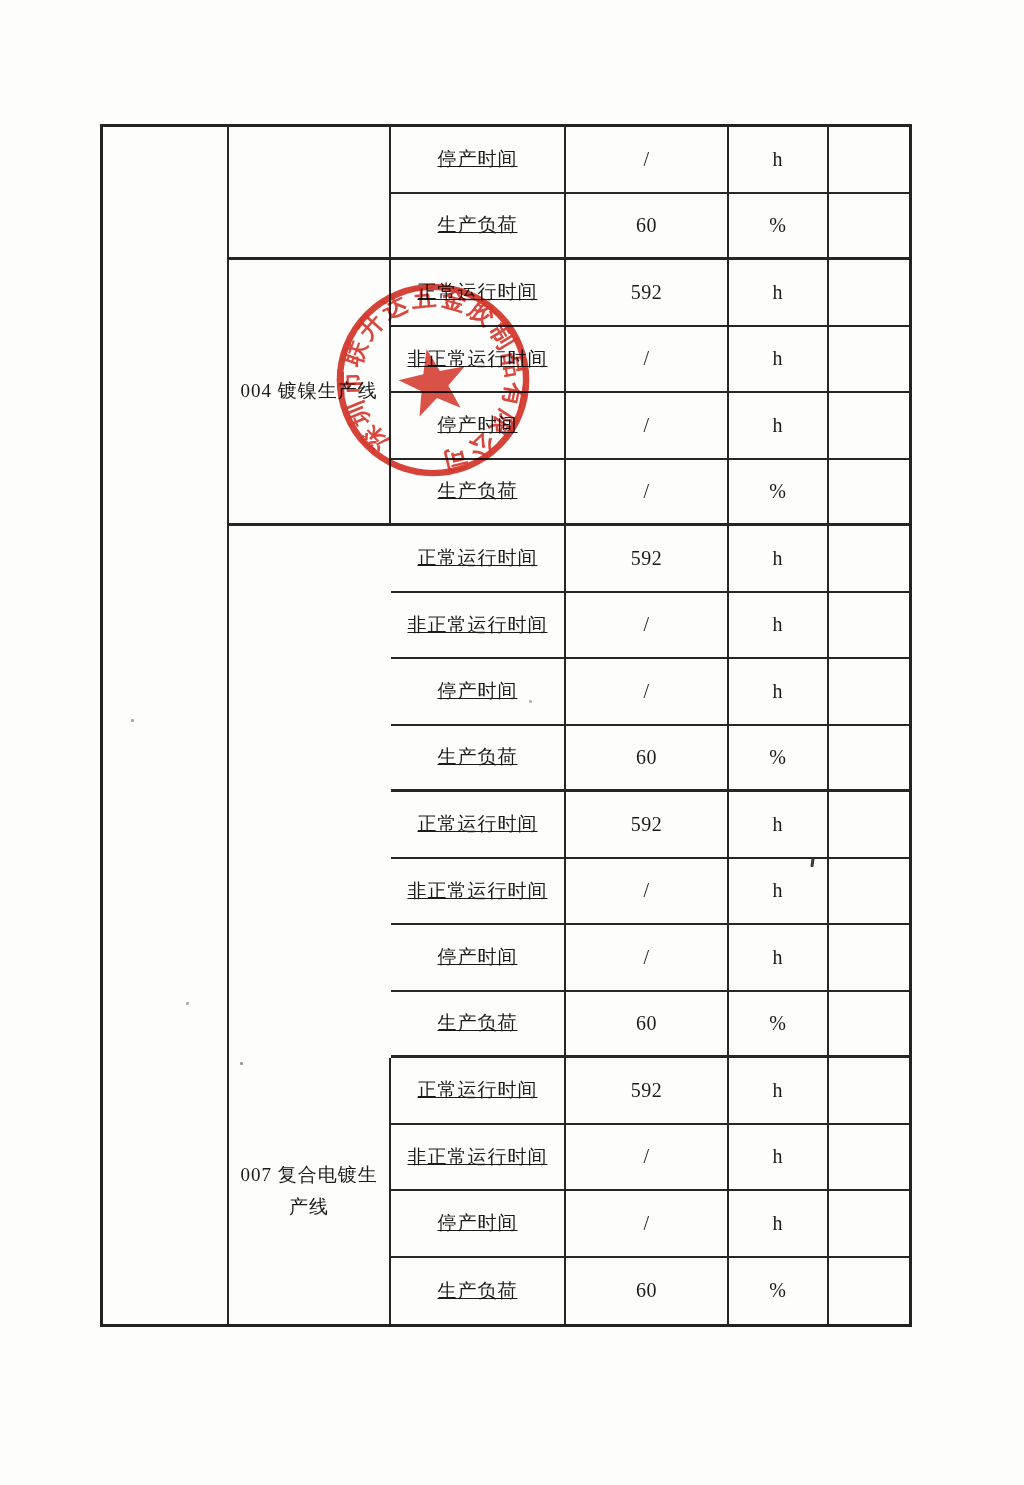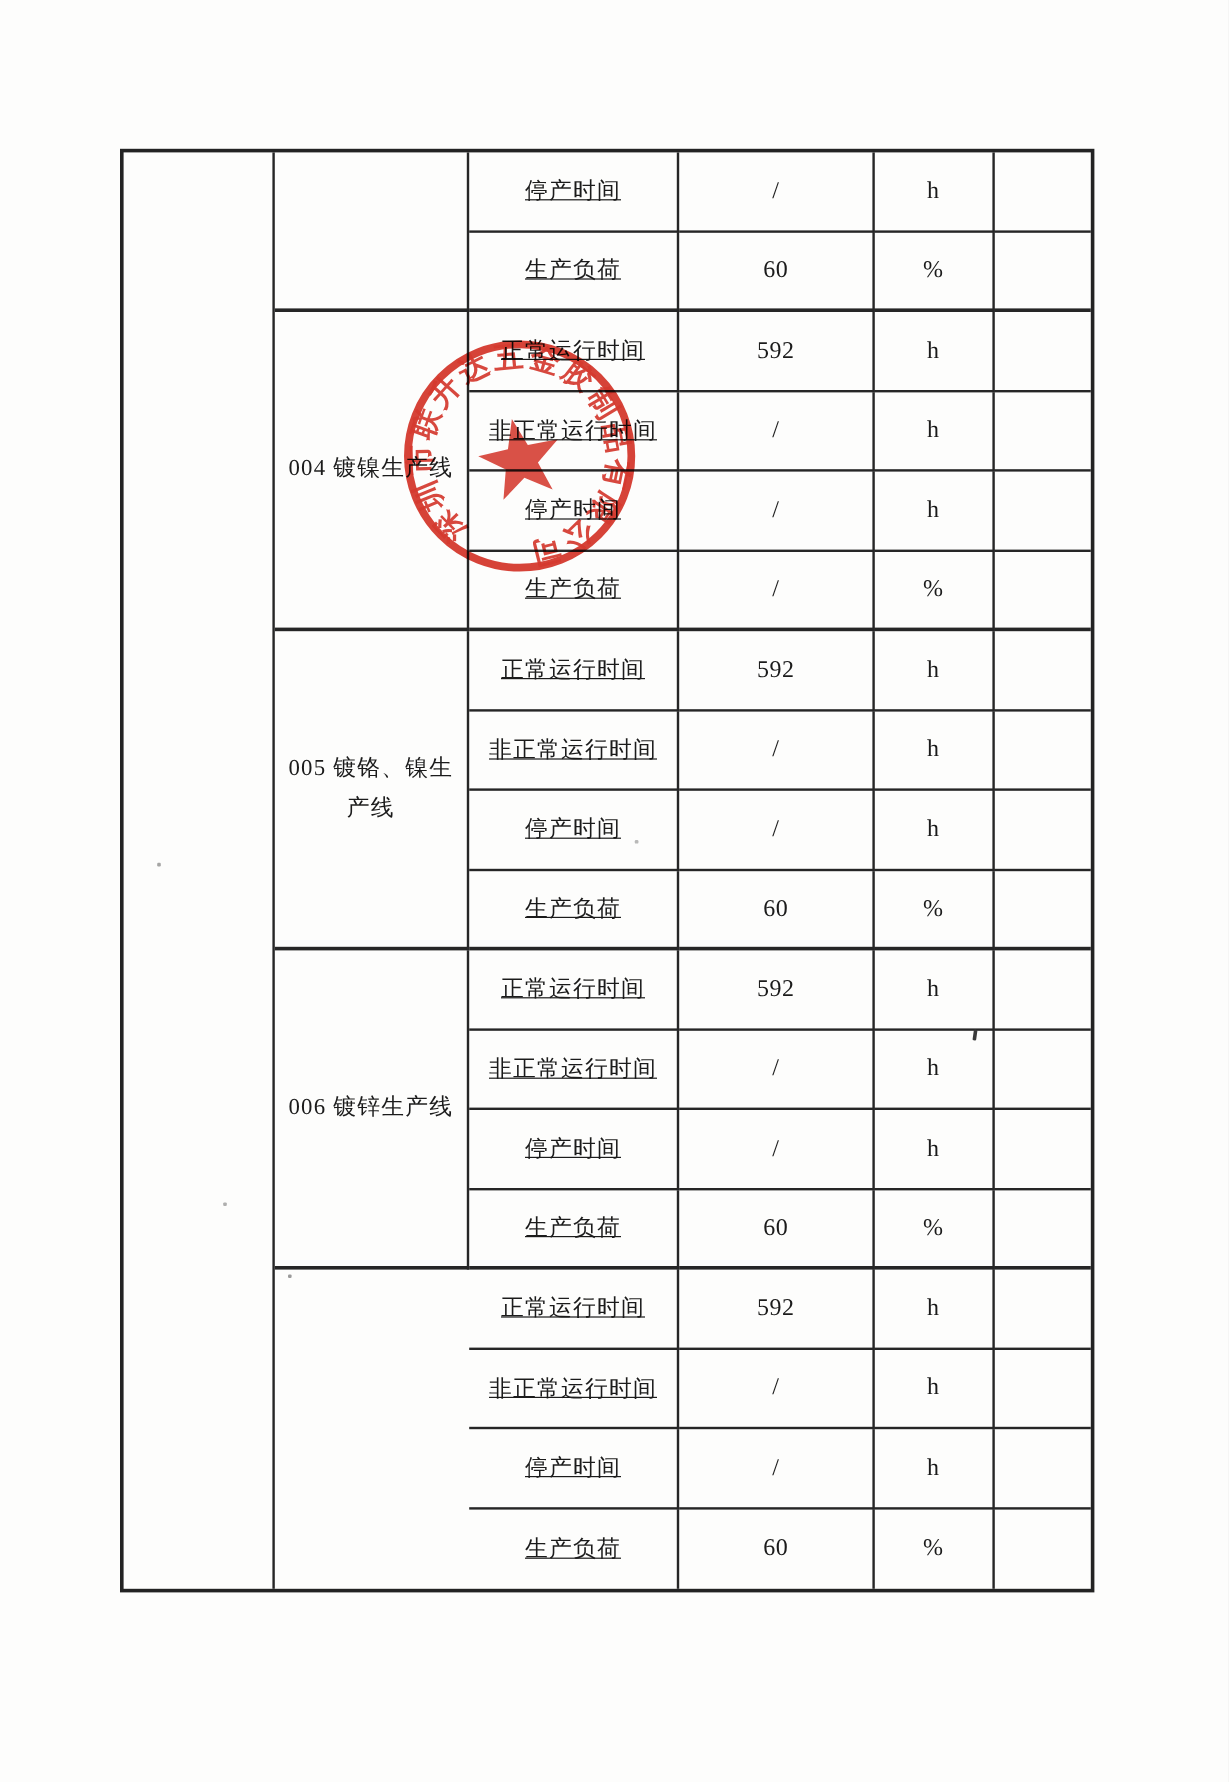--- a/index.html
+++ b/index.html
@@ -55,22 +55,21 @@
 <body>
 
 <div class="sheet">
 
   <div class="tbl">
 
     <div class="c col0"></div>
 
     <div class="c namec gb" style="grid-row:1/3"></div>
     <div class="c namec gb" style="grid-row:3/7">004 镀镍生产线</div>
-    <div class="c namec gb" style="grid-row:7/11">005 镀铬、镍生产线</div>
-    <div class="c namec gb" style="grid-row:11/15">006 镀锌生产线</div>
+    <div class="c namec lr" style="grid-row:15/19">007 复合电镀生产线</div>
 
     <div class="c m">停产时间</div>
     <div class="c v">/</div>
     <div class="c u">h</div>
     <div class="c n"></div>
 
     <div class="c m gb">生产负荷</div>
     <div class="c v gb">60</div>
     <div class="c u gb">%</div>
     <div class="c n gb"></div>

